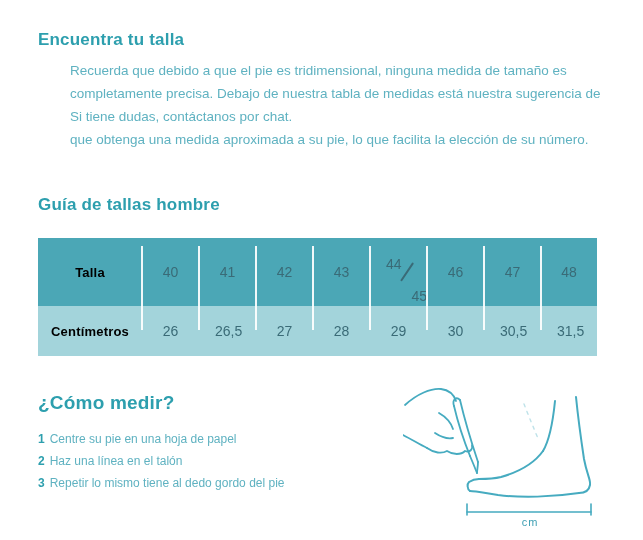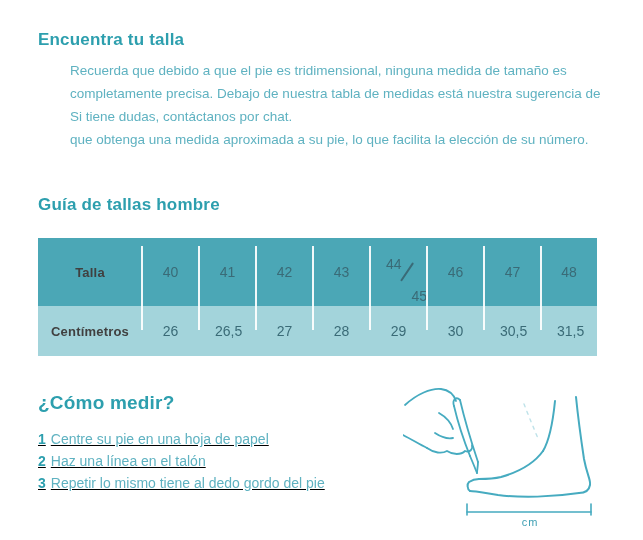--- a/index.html
+++ b/index.html
@@ -10,32 +10,32 @@
   #find-title   { top:30px;  font-size:17px; }
   #guide-title  { top:195px; font-size:17px; }
   #measure-title{ top:392px; font-size:19px; }
 
   .intro { position:absolute; left:38px; top:59px; color:#5fb2c1; font-size:13.5px; line-height:23px;margin-left:32px; }
 
   .table-wrap { position:absolute; left:38px; top:238px; width:559px; height:100px; }
   table.size-table { border-collapse:collapse; table-layout:fixed; width:559px; height:100px; }
   table.size-table tr.row-sizes { background:#4ba7b6; height:50px; }
   table.size-table tr.row-cms   { background:#a3d4db; height:50px; }
-  table.size-table th { color:#404040; font-size:13px; font-weight:700; text-align:center; vertical-align:middle; padding:12px; letter-spacing:.2px; }
+  table.size-table th { color:#000000; font-size:13px; font-weight:700; text-align:center; vertical-align:middle; padding:12px; letter-spacing:.2px; }
   table.size-table td { color:#3a6b77; font-size:14px; text-align:center; vertical-align:middle; padding:16px; }
   .vline { position:absolute; top:8px; bottom:8px; width:2px; background:rgba(255,255,255,.92); }
   .vl1{left:103px}.vl2{left:160px}.vl3{left:217px}.vl4{left:274px}
   .vl5{left:331px}.vl6{left:388px}.vl7{left:445px}.vl8{left:502px}
 
   .frac { display:inline-flex; align-items:center; justify-content:center; height:36px; line-height:1; }
   .frac-top    { transform:translateY(-8px); }
   .frac-bottom { transform:translateY(8px);margin-top:32px; }
   .frac-slash  { display:inline-block; width:22px; height:1.8px; background:#3a6b77; transform:rotate(-56deg); margin:0 -6px; border-radius:1px; }
 
-  .steps { position:absolute; left:38px; top:428px; font-size:14px; line-height:22px;text-decoration:underline; }
+  .steps { position:absolute; left:38px; top:428px; font-size:12px; line-height:22px; }
   .step { white-space:nowrap; }
   .step-num  { color:#2d9fae; font-weight:700; margin-right:5px; }
   .step-text { color:#5fb2c1; }
 
   .illustration { position:absolute; left:403px; top:383px; width:210px; height:150px; }
 </style>
 </head>
 <body>
 
 <div class="page">

